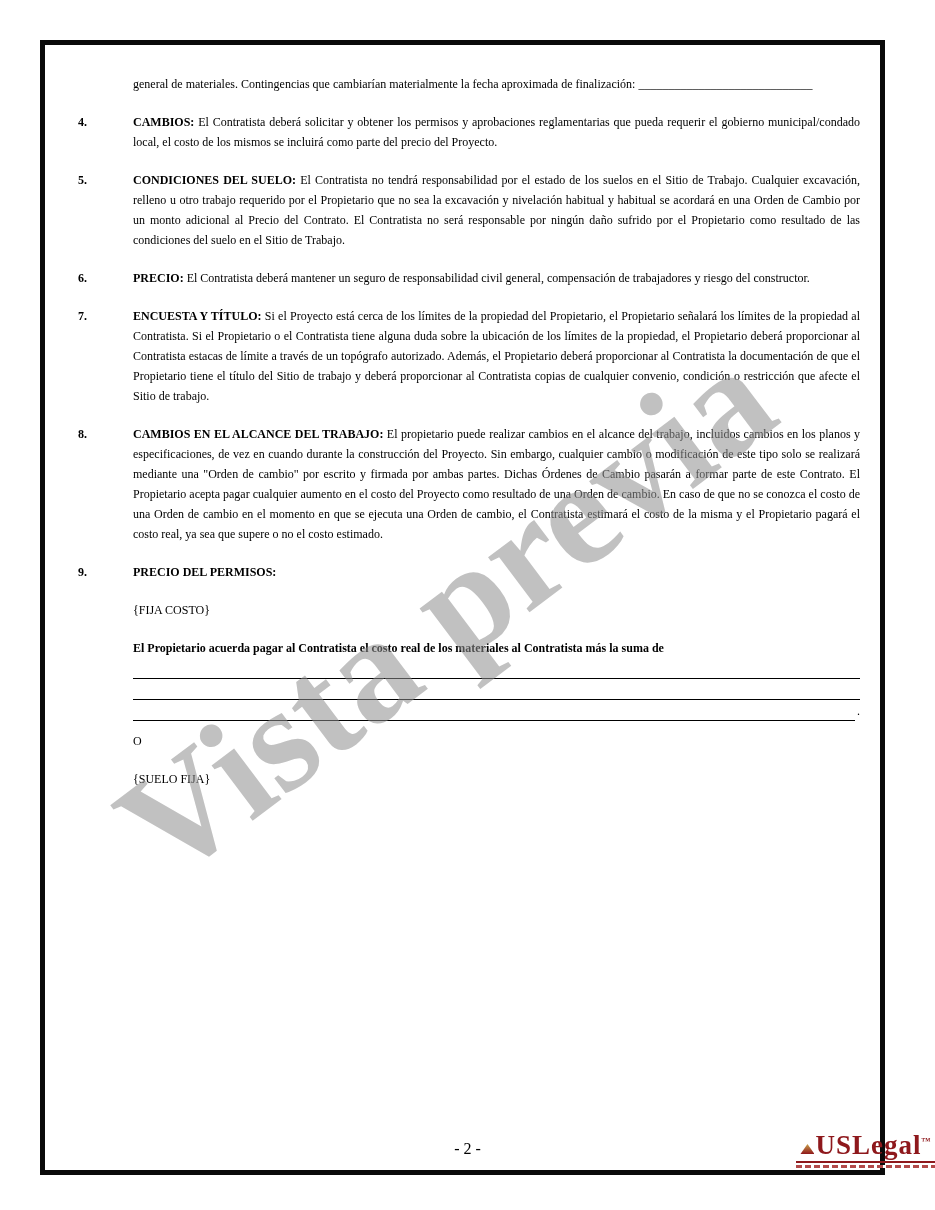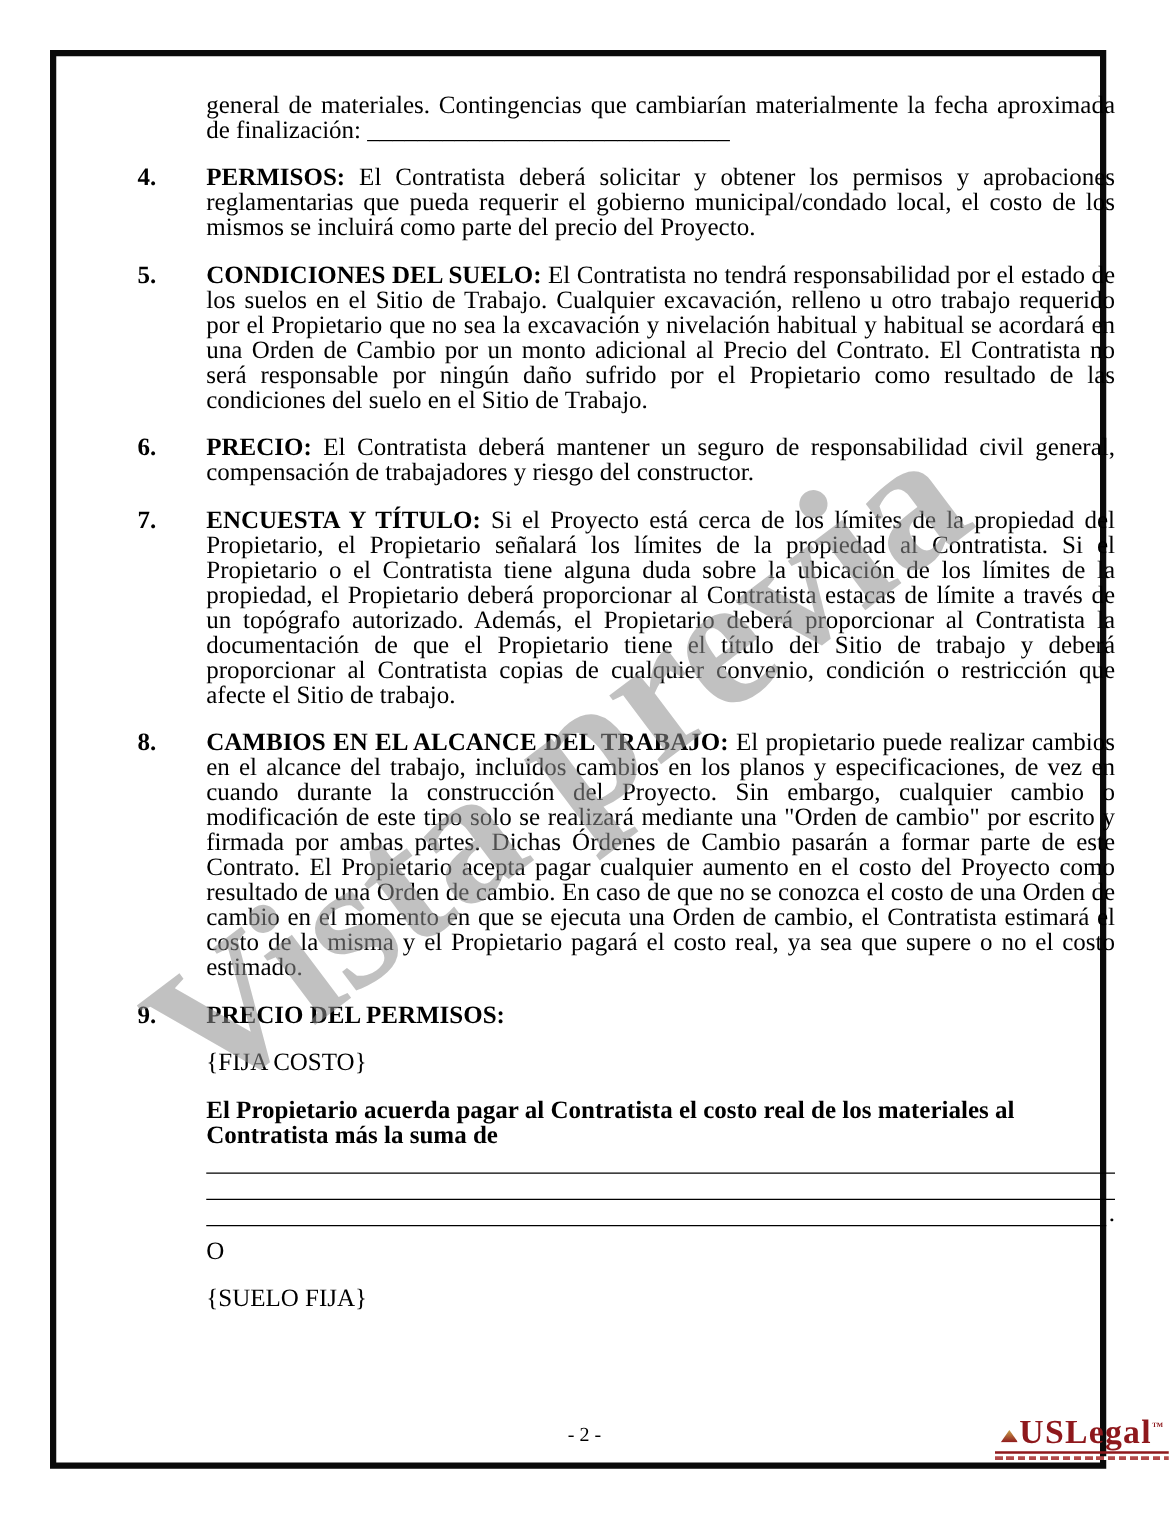--- a/index.html
+++ b/index.html
@@ -6,21 +6,21 @@
   body{
     width:935px;height:1210px;position:relative;background:#ffffff;
     font-family:"Liberation Serif", serif;color:#000;overflow:hidden;
   }
   .frame{
     position:absolute;left:40px;top:40px;width:845px;height:1135px;
     border:5px solid #0a0a0a;box-sizing:border-box;
   }
   .content{
     position:absolute;left:78px;top:74px;width:782px;
-    font-size:20px;line-height:20px;margin-left:32px;
+    font-size:12px;line-height:20px;
   }
   .intro{margin-left:55px;margin-bottom:18px;text-align:justify;}
   .section{display:flex;margin-bottom:18px;}
   .num{width:55px;flex-shrink:0;font-weight:bold;}
   .body{flex:1;text-align:justify;}
   .label{font-weight:bold;}
   .price-block{margin-left:55px;margin-bottom:18px;}
   .price-para{margin-left:55px;margin-bottom:0;font-weight:bold;}
   .ps-line{margin-left:55px;margin-bottom:14px;}
   .blank-inline{
@@ -63,21 +63,21 @@
 <body>
 
 <div class="frame"></div>
 
 <div class="content">
 
   <div class="intro">general de materiales. Contingencias que cambiarían materialmente la fecha aproximada de finalización: _____________________________</div>
 
   <div class="section">
     <div class="num">4.</div>
-    <div class="body"><span class="label">PERMISOS:</span> <span>El Contratista deberá solicitar y obtener los permisos y aprobaciones reglamentarias que pueda requerir el gobierno municipal/condado local, el costo de los mismos se incluirá como parte del precio del Proyecto.</span></div>
+    <div class="body"><span class="label">CAMBIOS:</span> <span>El Contratista deberá solicitar y obtener los permisos y aprobaciones reglamentarias que pueda requerir el gobierno municipal/condado local, el costo de los mismos se incluirá como parte del precio del Proyecto.</span></div>
   </div>
 
   <div class="section">
     <div class="num">5.</div>
     <div class="body"><span class="label">CONDICIONES DEL SUELO:</span> <span>El Contratista no tendrá responsabilidad por el estado de los suelos en el Sitio de Trabajo. Cualquier excavación, relleno u otro trabajo requerido por el Propietario que no sea la excavación y nivelación habitual y habitual se acordará en una Orden de Cambio por un monto adicional al Precio del Contrato. El Contratista no será responsable por ningún daño sufrido por el Propietario como resultado de las condiciones del suelo en el Sitio de Trabajo.</span></div>
   </div>
 
   <div class="section">
     <div class="num">6.</div>
     <div class="body"><span class="label">PRECIO:</span> <span>El Contratista deberá mantener un seguro de responsabilidad civil general, compensación de trabajadores y riesgo del constructor.</span></div>

